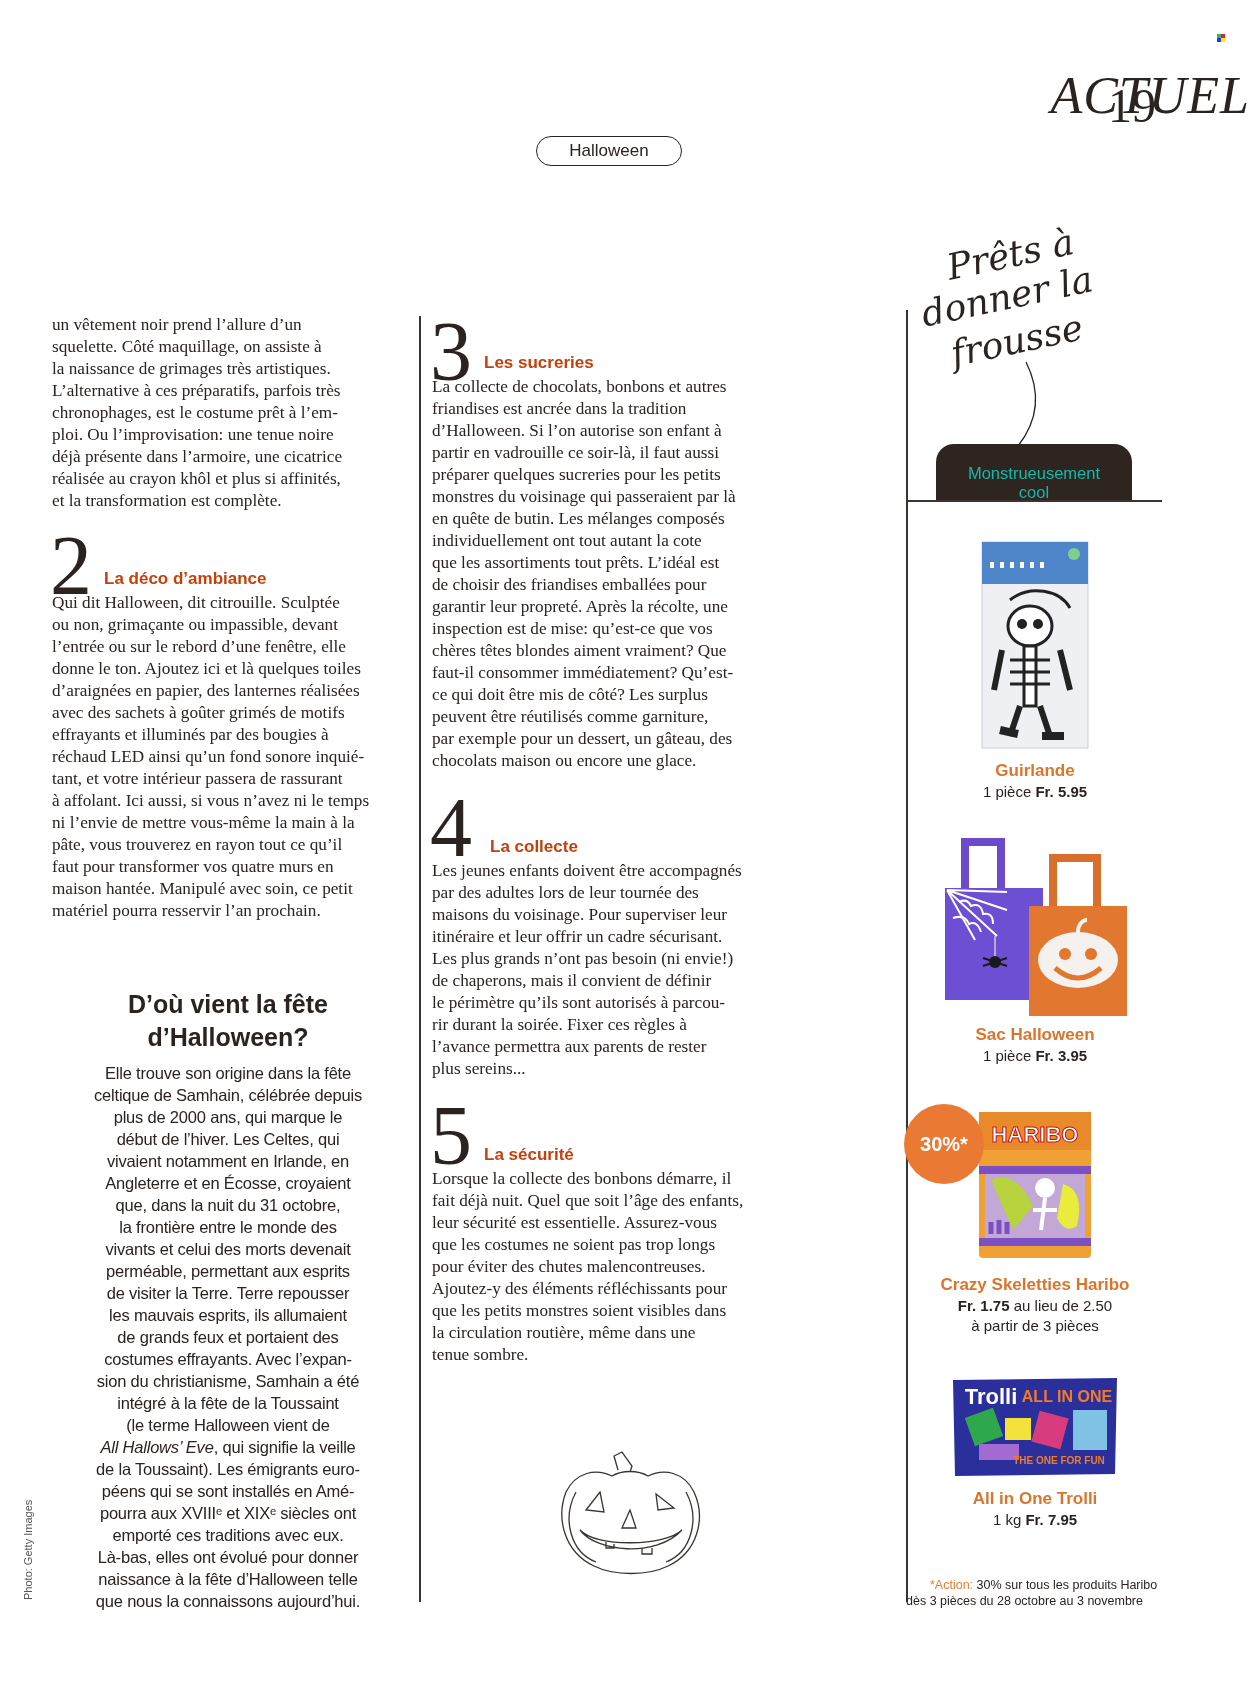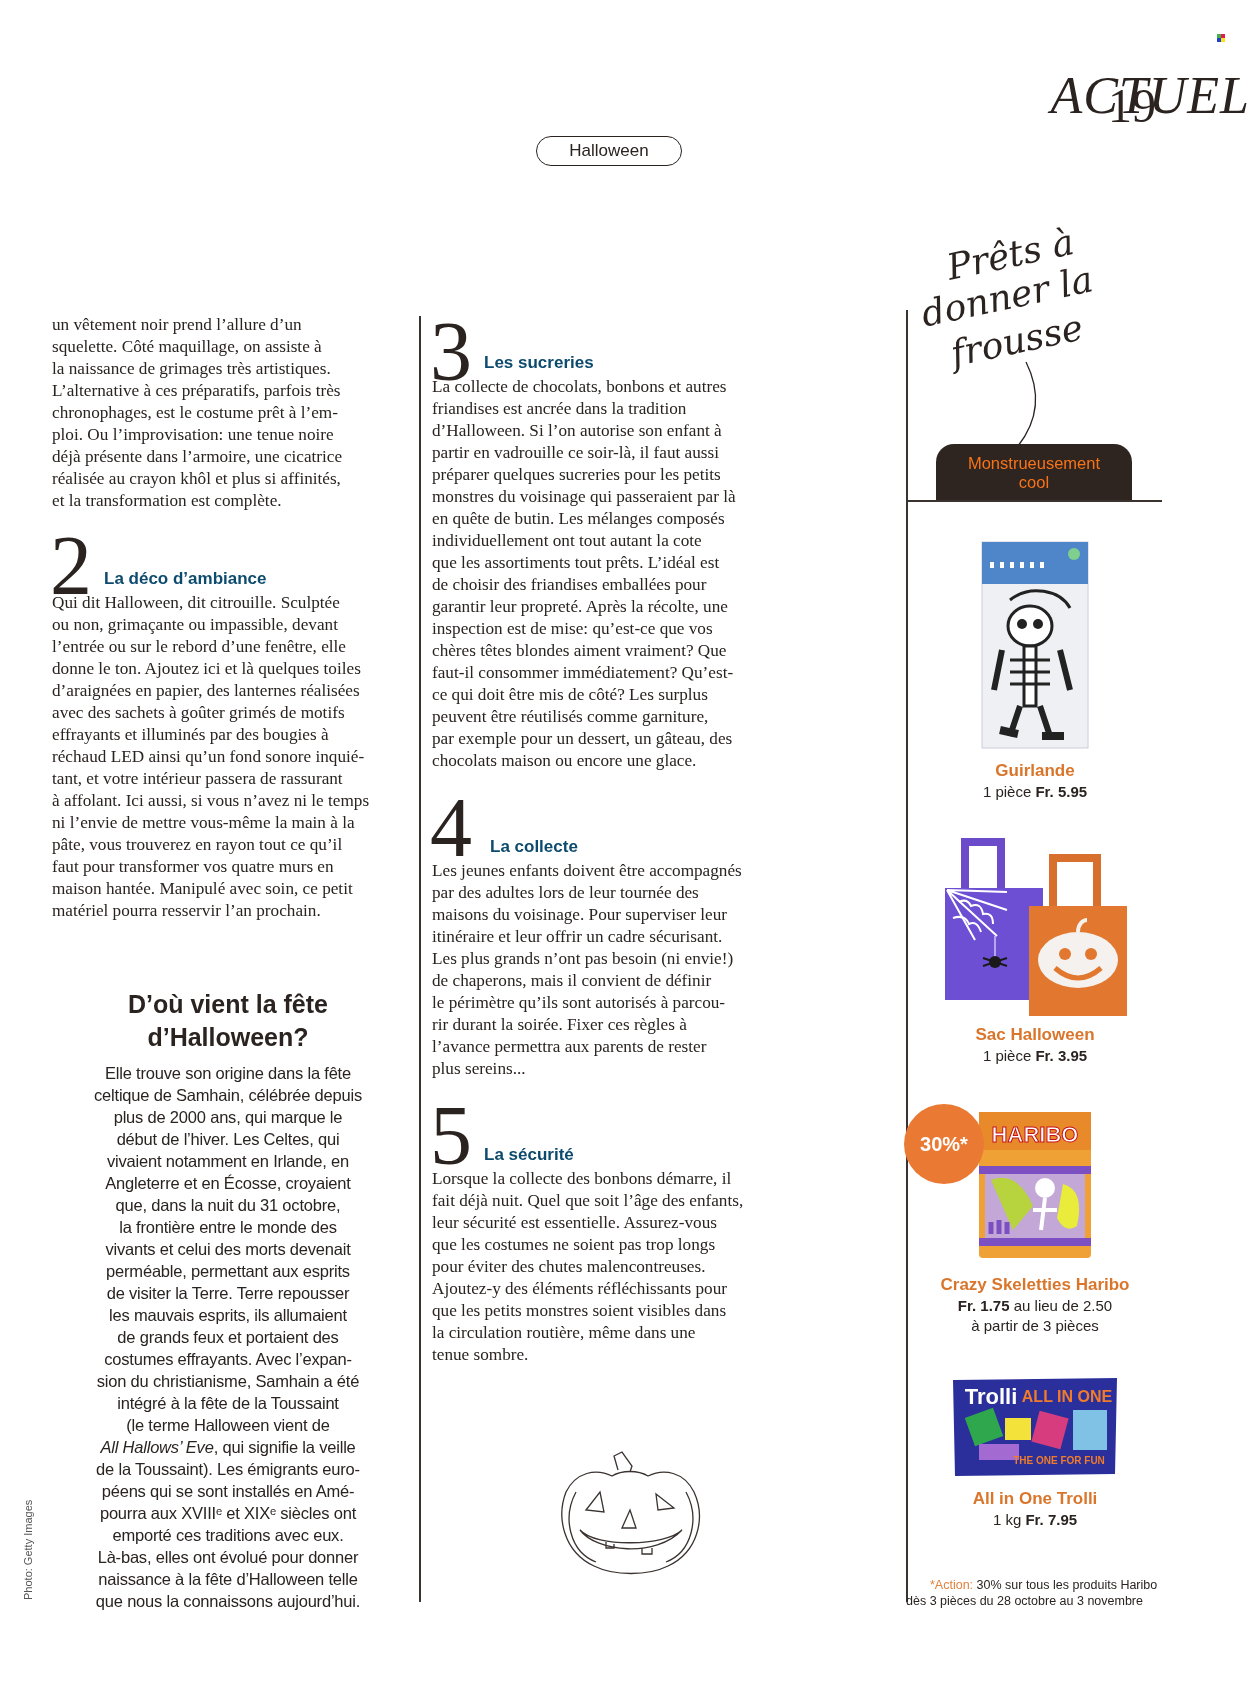--- a/index.html
+++ b/index.html
@@ -20,35 +20,35 @@
   .col-1 { left: 52px; top: 314px; width: 360px; }
   .col-2 { left: 432px; top: 304px; width: 370px; }
 
   .divider { position: absolute; background: #3a3330; width: 1.5px; }
   .divider-1 { left: 419px; top: 316px; height: 1286px; }
   .divider-2 { left: 906px; top: 310px; height: 1292px; }
 
   .step { position: relative; }
   .step-head { position: relative; height: 60px; }
   .step-num { position: absolute; left: -2px; top: -8px; font-family: "Liberation Serif", serif; font-size: 84px; line-height: 84px; font-weight: normal; color: #2a2320; }
-  .step-title { position: absolute; left: 52px; bottom: 2px; font-family: "Liberation Sans", sans-serif; font-weight: bold; font-size: 17px; color: #0c4a6e; }
+  .step-title { position: absolute; left: 52px; bottom: 2px; font-family: "Liberation Sans", sans-serif; font-weight: bold; font-size: 17px; color: #c2410c; }
 
   .box { position: absolute; left: 62px; top: 988px; width: 332px; text-align: center; }
   .box-title { font-family: "Liberation Sans", sans-serif; font-weight: bold; font-size: 25px; line-height: 33px; color: #2a2320; }
   .box-body { margin-top: 8px; font-family: "Liberation Sans", sans-serif; font-size: 16.5px; line-height: 22px; color: #2a2320; letter-spacing: -0.2px; }
   .box-body i { font-style: italic; }
 
   .credit { position: absolute; left: 22px; top: 1600px; transform: rotate(-90deg); transform-origin: left top;
     font-family: "Liberation Sans", sans-serif; font-size: 11px; color: #555; white-space: nowrap; }
 
   .script { position: absolute; left: 920px; top: 226px; width: 210px; height: 150px; }
   .script-line { position: absolute; font-family: "DejaVu Serif", serif; font-style: italic; font-size: 36px; color: #2a2320; white-space: nowrap; }
 
   .tab { position: absolute; left: 936px; top: 444px; width: 196px; height: 56px; background: #2e2420; border-radius: 18px 18px 0 0;
-    color: #f97316; text-align: center; font-family: "Liberation Sans", sans-serif; font-size: 16.5px; line-height: 19px; padding-top: 10px; }
+    color: #14b8a6; text-align: center; font-family: "Liberation Sans", sans-serif; font-size: 16.5px; line-height: 19px; padding-top: 20px; }
   .tab-rule { position: absolute; left: 906px; top: 500px; width: 256px; height: 1.5px; background: #3a3330; }
 
   .product { position: absolute; left: 920px; width: 230px; text-align: center; font-family: "Liberation Sans", sans-serif; }
   .product-name { color: #d9762b; font-weight: bold; font-size: 17px; line-height: 22px; }
   .product-price { color: #2a2320; font-size: 15px; line-height: 20px; }
   .product-price b { font-weight: bold; }
   .product-img { position: relative; margin: 0 auto; }
 
   .discount { position: absolute; left: 904px; top: 1104px; width: 80px; height: 80px; border-radius: 50%; background: #ea7a33; color: #fff;
     font-family: "Liberation Sans", sans-serif; font-weight: bold; font-size: 20px; line-height: 80px; text-align: center; z-index: 2; }

